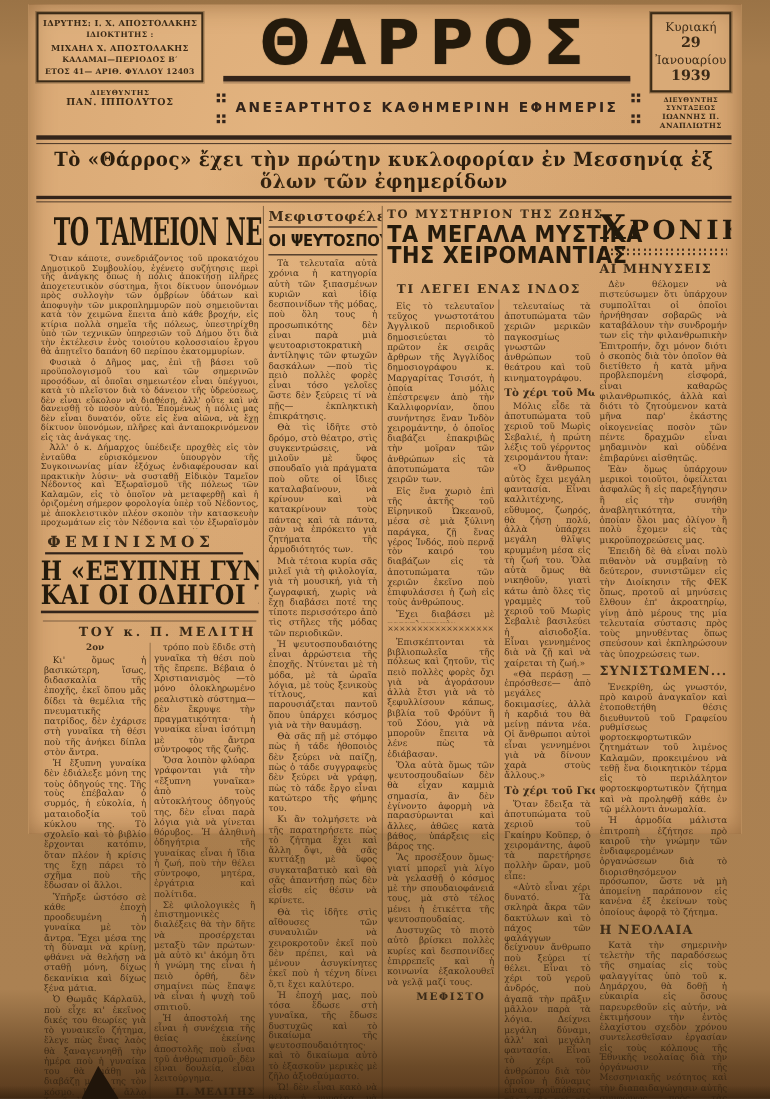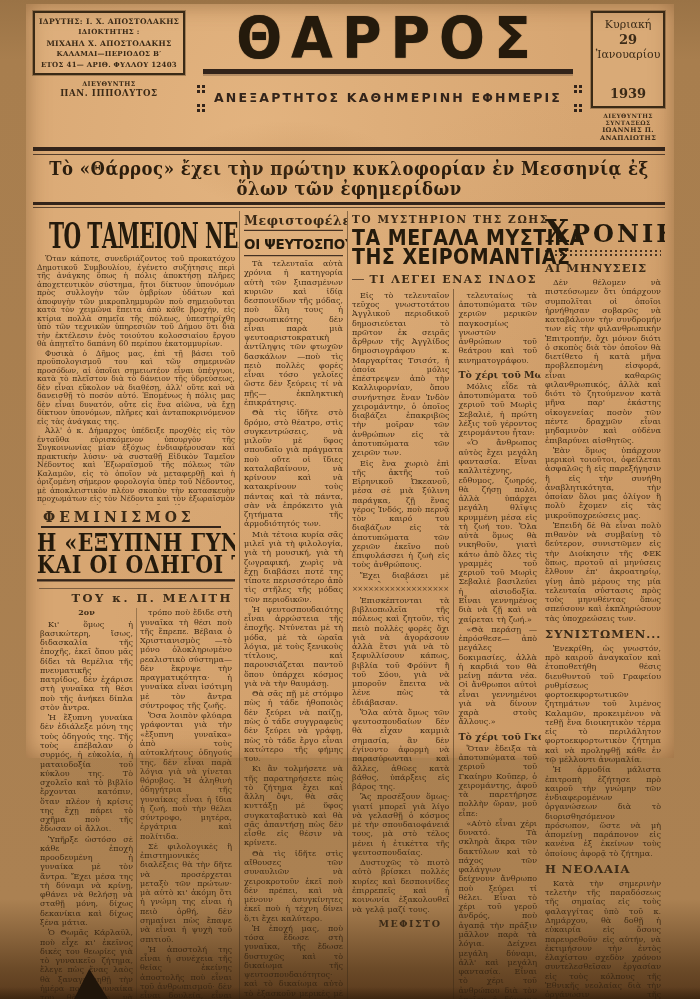--- a/index.html
+++ b/index.html
@@ -42,21 +42,21 @@
   }
   .title-bar{width:96%;height:5px;background:#33241a;margin:5px 0 4px;box-shadow:0 2px 0 rgba(51,36,26,.25);}
   .subtitle-row{display:flex;align-items:center;gap:10px;width:96%;justify-content:center;}
   .subtitle{font-family:"DejaVu Sans",sans-serif;font-weight:bold;font-size:12.5px;letter-spacing:2.2px;color:#33241a;white-space:nowrap;}
   .dots4{display:inline-block;width:3px;height:3px;background:#33241a;box-shadow:5px 0 0 #33241a,0 5px 0 #33241a,5px 5px 0 #33241a;margin:0 4px 5px 2px;}
   .mast-right{width:124px;display:flex;flex-direction:column;}
   .date-box{padding:5px 2px 4px;}
   .date-weekday{font-size:11px;line-height:1.25;}
   .date-day{font-size:13px;font-weight:bold;line-height:1.25;}
   .date-month{font-size:11px;line-height:1.25;}
-  .date-year{font-size:13px;font-weight:bold;line-height:1.25;margin-top:24px;}
+  .date-year{font-size:13px;font-weight:bold;line-height:1.25;}
   .editor-lines{text-align:center;margin-top:4px;}
   .editor-lines .lbl{font-size:6px;font-weight:bold;letter-spacing:.4px;}
   .editor-lines .nm{font-size:6.6px;font-weight:bold;letter-spacing:.4px;}
 
   .mast-rule{border-top:4px solid #33241a;border-bottom:1px solid rgba(51,36,26,.8);height:3px;margin:5px 0 2px;}
   .banner{
     text-align:center;font-weight:bold;font-size:16.5px;letter-spacing:.5px;
     color:#2c1e0e;padding:3px 0 2px;transform:scaleY(1.08);
   }
   .banner-rule{border-top:3px solid #33241a;border-bottom:1px solid rgba(51,36,26,.75);height:2px;margin:2px 0 3px;}
@@ -99,21 +99,21 @@
     font-family:"DejaVu Sans",sans-serif;font-weight:bold;font-size:13.5px;white-space:nowrap;
     text-align:center;border-top:1px solid #33241a;border-bottom:1px solid #33241a;
     padding:3px 0;margin-bottom:4px;transform:scaleY(1.1);letter-spacing:-.3px;color:#241a0c;
   }
 
   
   .col-cd-wrap{width:194px;display:flex;flex-direction:column;padding:2px 0 0;box-sizing:border-box;border-left:1px solid rgba(62,44,24,.55);}
   .cd-head{padding:0 4px;}
   .kicker-c{font-weight:bold;font-size:10.5px;letter-spacing:1.6px;white-space:nowrap;margin:0 0 2px;}
   .h-mystika{font-family:"DejaVu Sans",sans-serif;font-weight:bold;font-size:19px;line-height:1.02;letter-spacing:.5px;white-space:nowrap;transform:scaleY(1.12);transform-origin:top left;color:#241a0c;}
-  .cd-sub{display:flex;align-items:center;gap:6px;margin:7px 4px 3px;}
+  .cd-sub{display:flex;align-items:center;gap:6px;margin:7px 4px 3px;flex-direction:column;}
   .cd-sub .line{flex:1;border-top:1px solid rgba(51,36,26,.7);}
   .cd-sub .txt{font-weight:bold;font-size:11px;letter-spacing:1.5px;white-space:nowrap;}
   .cd-cols{display:flex;flex:1;overflow:hidden;}
   .cheiro-a{height:292px;overflow:hidden;}
   .squiggle{font-size:7px;letter-spacing:-.5px;line-height:1;margin:3px 0;white-space:nowrap;overflow:hidden;color:#4a3420;}
   .subhead-hand{font-weight:bold;font-size:9.5px;margin:4px 0 2px;white-space:nowrap;}
   .sig-mefisto{text-align:right;font-weight:bold;font-size:9.5px;letter-spacing:1.5px;padding-right:8px;margin-top:3px;}
 
   
   .h-chronika{font-weight:bold;font-size:24px;letter-spacing:3px;margin:0 0 1px;color:#241a0c;white-space:nowrap;}

